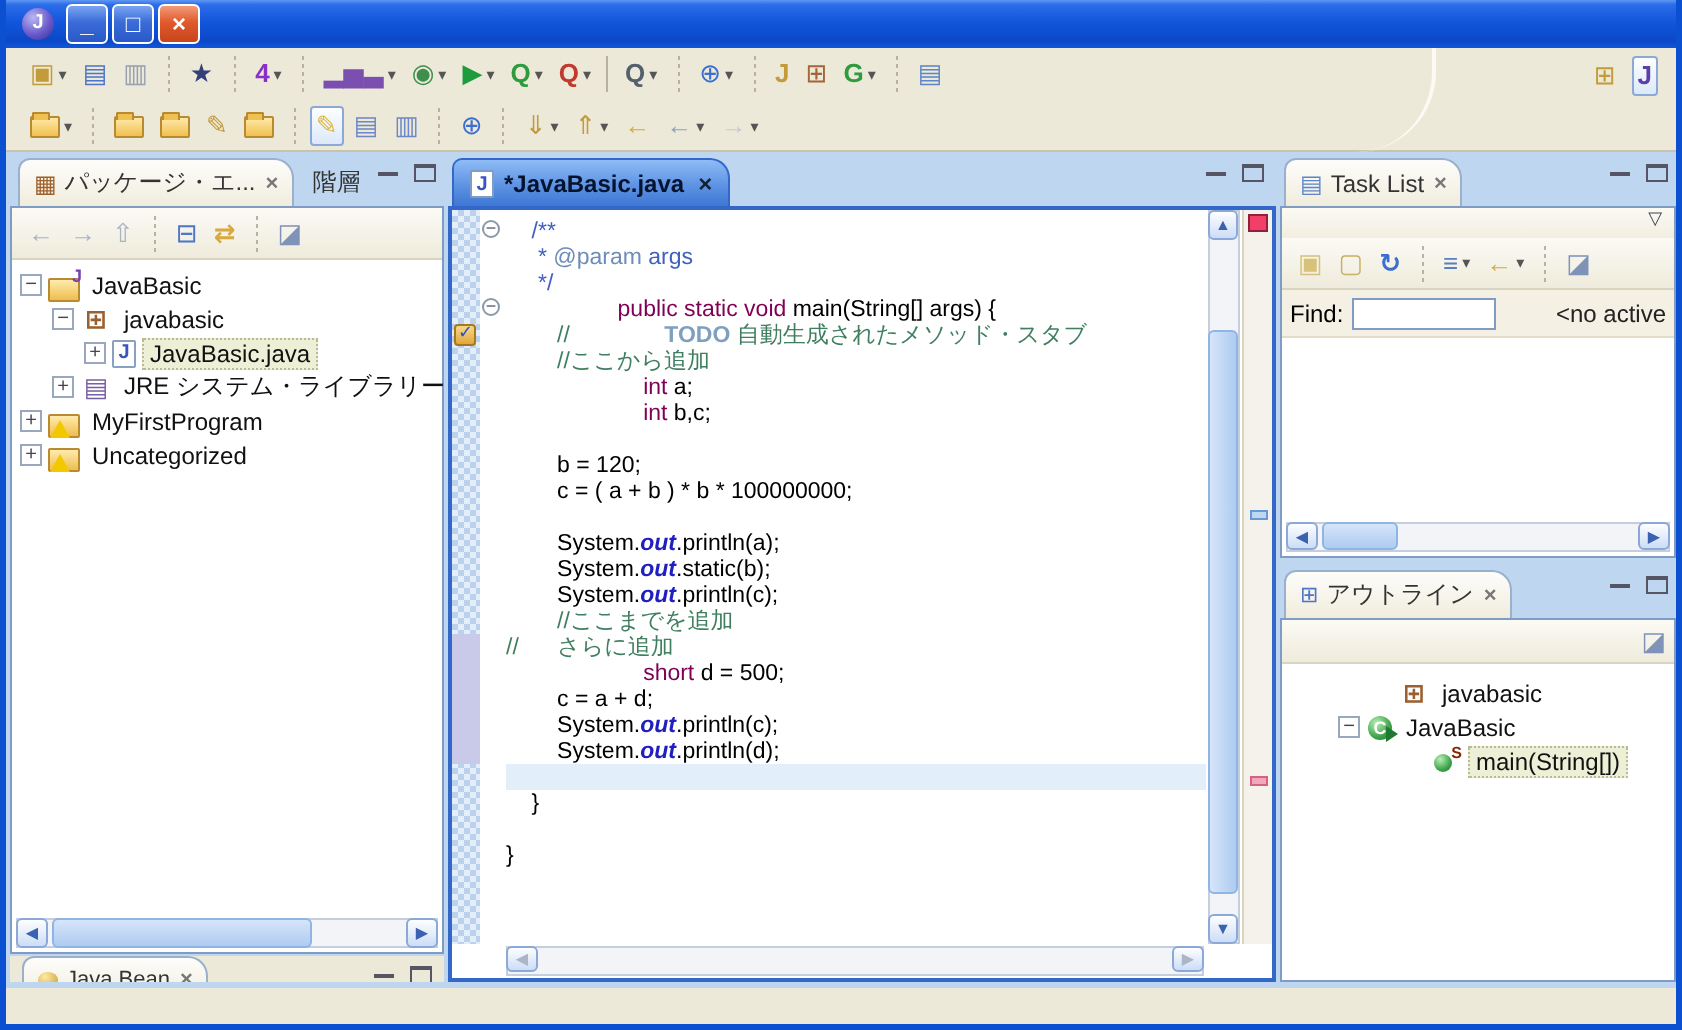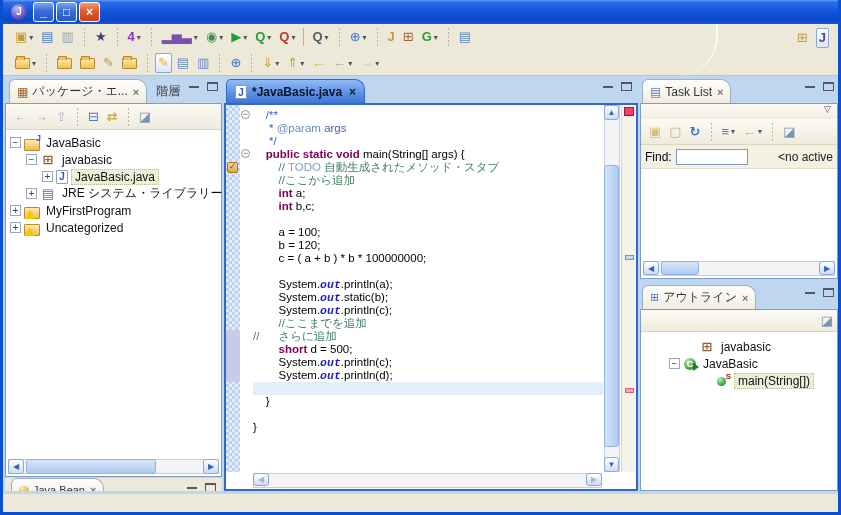--- a/index.html
+++ b/index.html
@@ -91,22 +91,22 @@
   #code{position:absolute;left:0;top:4px;right:33px;bottom:18px;overflow:hidden;}
   .cl{display:flex;height:13px;position:relative;}
   .cg{width:14px;flex:none;position:relative;}
   .cg.chg{background:#C9C9E9;}
   .cf{width:13px;flex:none;background:#fff;position:relative;}
   .fm{position:absolute;left:1px;top:1px;width:9px;height:9px;border:1px solid #8899AA;border-radius:50%;background:#fff;
     color:#556;font-size:9px;line-height:7px;text-align:center;}
   .ct{flex:1;white-space:pre;font-family:"DejaVu Sans Mono","Liberation Mono",monospace;font-size:11.5px;line-height:13px;}
   .ct.cur{background:#E3EEFB;}
   .pl{color:#000;} .jd{color:#4060C0;} .jdt{color:#6E8CB8;font-weight:normal;}
-  .kw{color:#7F0055;font-weight:bold;} .cmt{color:#3F7F5F;} .todo{color:#7F9FBF;font-weight:normal;}
-  .st{color:#2020C0;font-style:italic;font-weight:bold;font-family:Liberation Mono, monospace;}
+  .kw{color:#7F0055;font-weight:normal;margin-left:43px;} .cmt{color:#3F7F5F;} .todo{color:#7F9FBF;font-weight:bold;margin-left:44px;}
+  .st{color:#2020C0;font-style:italic;font-weight:bold;}
   .err{text-decoration:underline;text-decoration-style:wavy;text-decoration-color:#E03030;text-underline-offset:2px;}
   .gic.task{position:absolute;left:1px;top:1px;width:11px;height:11px;background:linear-gradient(180deg,#F6D88A,#E0A83C);border:1px solid #A87820;border-radius:2px;}
   .gic.task::after{content:"✓";position:absolute;left:1px;top:-2px;color:#2A50C8;font-size:9px;font-weight:bold;}
   .gic.errm{position:absolute;left:0;top:0;width:13px;height:12px;}
   .gic.errm::before{content:"";position:absolute;left:0;top:1px;width:8px;height:8px;border-radius:50%;background:radial-gradient(circle at 35% 30%,#FFF2B8,#F2C228);}
   .gic.errm::after{content:"×";position:absolute;right:0;bottom:-1px;width:8px;height:8px;background:#D83028;color:#fff;font-size:8px;font-weight:bold;line-height:8px;text-align:center;border-radius:1px;}
   
   .sb-track{background:#F2F4F8;border:1px solid #C4CEDC;}
   .sb-arrow{position:absolute;background:linear-gradient(180deg,#FDFEFF,#CCDDF6);border:1px solid #8CA8D8;border-radius:3px;
     color:#3A62B0;font-size:8px;text-align:center;}
@@ -432,25 +432,20 @@
               <span class="ct"><span class="pl">        </span><span class="kw">int</span><span class="pl"> b,c;</span></span>
             </div>
             <div class="cl">
               <span class="cg"></span>
               <span class="cf"></span>
               <span class="ct">&nbsp;</span>
             </div>
             <div class="cl">
               <span class="cg"></span>
               <span class="cf"></span>
-              <span class="ct"><span class="pl">        a = 100;</span></span>
-            </div>
-            <div class="cl">
-              <span class="cg"></span>
-              <span class="cf"></span>
               <span class="ct"><span class="pl">        b = 120;</span></span>
             </div>
             <div class="cl">
               <span class="cg"></span>
               <span class="cf"></span>
               <span class="ct"><span class="pl">        c = ( a + b ) * b * 100000000;</span></span>
             </div>
             <div class="cl">
               <span class="cg"></span>
               <span class="cf"></span>
@@ -478,20 +473,25 @@
             </div>
             <div class="cl">
               <span class="cg chg"></span>
               <span class="cf"></span>
               <span class="ct"><span class="cmt">//      さらに追加</span></span>
             </div>
             <div class="cl">
               <span class="cg chg"></span>
               <span class="cf"></span>
               <span class="ct"><span class="pl">        </span><span class="kw">short</span><span class="pl"> d = 500;</span></span>
+            </div>
+            <div class="cl">
+              <span class="cg chg"></span>
+              <span class="cf"></span>
+              <span class="ct"><span class="pl">        c = a + d;</span></span>
             </div>
             <div class="cl">
               <span class="cg chg"></span>
               <span class="cf"></span>
               <span class="ct"><span class="pl">        System.</span><span class="st">out</span><span class="pl">.println(c);</span></span>
             </div>
             <div class="cl">
               <span class="cg chg"></span>
               <span class="cf"></span>
               <span class="ct"><span class="pl">        System.</span><span class="st">out</span><span class="pl">.println(d);</span></span>

